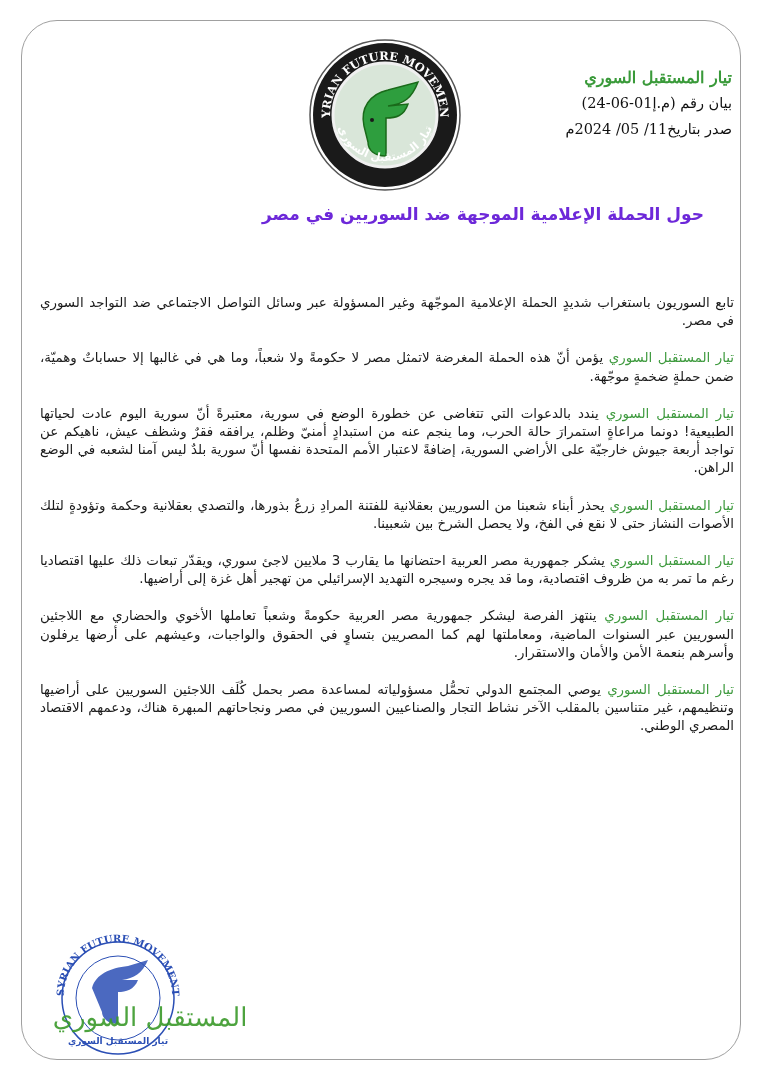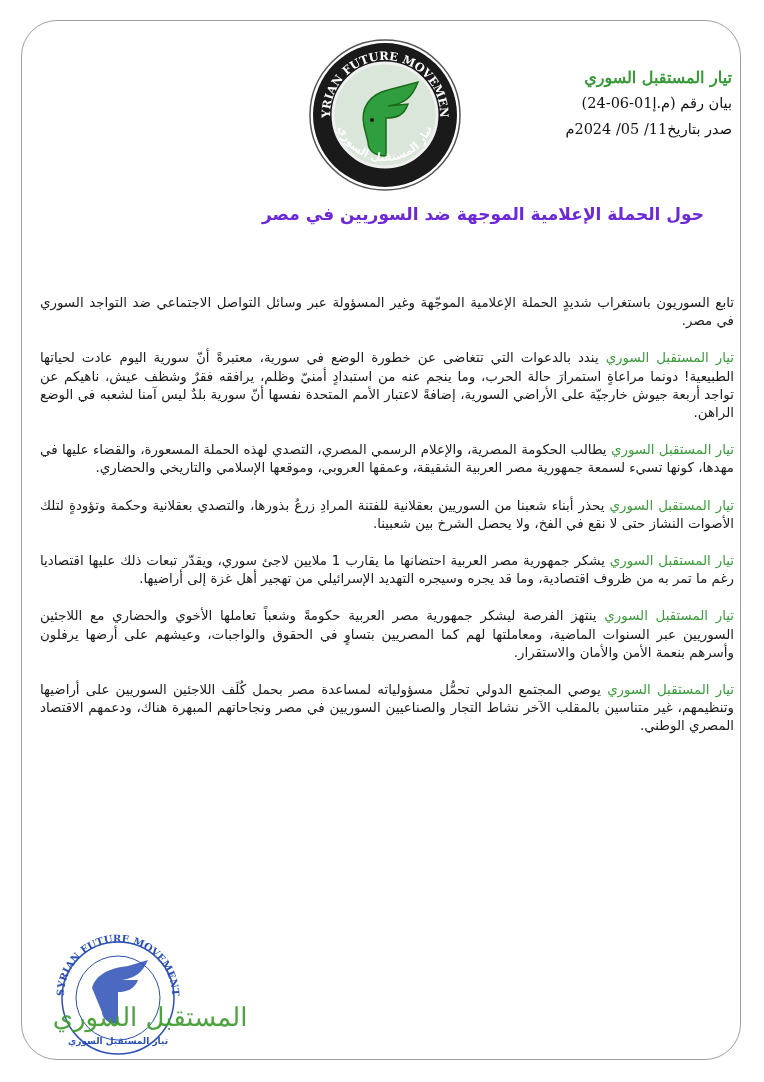--- a/index.html
+++ b/index.html
@@ -65,24 +65,24 @@
 <div class="header">
   <div class="org">تيار المستقبل السوري</div>
   <div class="line">بيان رقم (م.إ01-06-24)</div>
   <div class="line">صدر بتاريخ11/ 05/ 2024م</div>
 </div>
 
 <div class="title">حول الحملة الإعلامية الموجهة ضد السوريين في مصر</div>
 
 <div class="body">
   <p><span class="org"></span><span>تابع السوريون باستغراب شديدٍ الحملة الإعلامية الموجّهة وغير المسؤولة عبر وسائل التواصل الاجتماعي ضد التواجد السوري في مصر.</span></p>
+  <p><span class="org">تيار المستقبل السوري</span><span> يؤمن أنّ هذه الحملة المغرضة لاتمثل مصر لا حكومةً ولا شعباً، وما هي في غالبها إلا حساباتٌ وهميّة، ضمن حملةٍ ضخمةٍ موجّهة.</span></p>
   <p><span class="org">تيار المستقبل السوري</span><span> يندد بالدعوات التي تتغاضى عن خطورة الوضع في سورية، معتبرةً أنّ سورية اليوم عادت لحياتها الطبيعية! دونما مراعاةٍ استمرارَ حالة الحرب، وما ينجم عنه من استبدادٍ أمنيّ وظلم، يرافقه فقرٌ وشظف عيش، ناهيكم عن تواجد أربعة جيوش خارجيّة على الأراضي السورية، إضافةً لاعتبار الأمم المتحدة نفسها أنّ سورية بلدٌ ليس آمنا لشعبه في الوضع الراهن.</span></p>
-  <p><span class="org">تيار المستقبل السوري</span><span> يطالب الحكومة المصرية، والإعلام الرسمي المصري، التصدي لهذه الحملة المسعورة، والقضاء عليها في مهدها، كونها تسيء لسمعة جمهورية مصر العربية الشقيقة، وعمقها العروبي، وموقعها الإسلامي والتاريخي والحضاري.</span></p>
   <p><span class="org">تيار المستقبل السوري</span><span> يحذر أبناء شعبنا من السوريين بعقلانية للفتنة المرادِ زرعُ بذورها، والتصدي بعقلانية وحكمة وتؤودةٍ لتلك الأصوات النشاز حتى لا نقع في الفخ، ولا يحصل الشرخ بين شعبينا.</span></p>
-  <p><span class="org">تيار المستقبل السوري</span><span> يشكر جمهورية مصر العربية احتضانها ما يقارب 1 ملايين لاجئ سوري، ويقدّر تبعات ذلك عليها اقتصاديا رغم ما تمر به من ظروف اقتصادية، وما قد يجره وسيجره التهديد الإسرائيلي من تهجير أهل غزة إلى أراضيها.</span></p>
+  <p><span class="org">تيار المستقبل السوري</span><span> يشكر جمهورية مصر العربية احتضانها ما يقارب 3 ملايين لاجئ سوري، ويقدّر تبعات ذلك عليها اقتصاديا رغم ما تمر به من ظروف اقتصادية، وما قد يجره وسيجره التهديد الإسرائيلي من تهجير أهل غزة إلى أراضيها.</span></p>
   <p><span class="org">تيار المستقبل السوري</span><span> ينتهز الفرصة ليشكر جمهورية مصر العربية حكومةً وشعباً تعاملها الأخوي والحضاري مع اللاجئين السوريين عبر السنوات الماضية، ومعاملتها لهم كما المصريين بتساوٍ في الحقوق والواجبات، وعيشهم على أرضها يرفلون وأسرهم بنعمة الأمن والأمان والاستقرار.</span></p>
   <p><span class="org">تيار المستقبل السوري</span><span> يوصي المجتمع الدولي تحمُّل مسؤولياته لمساعدة مصر بحمل كُلَف اللاجئين السوريين على أراضيها وتنظيمهم، غير متناسين بالمقلب الآخر نشاط التجار والصناعيين السوريين في مصر ونجاحاتهم المبهرة هناك، ودعمهم الاقتصاد المصري الوطني.</span></p>
 </div>
 
 <svg class="stamp" viewBox="0 0 200 128">
   <defs>
     <path id="stampArc" d="M12 68 A54 54 0 0 1 120 68"></path>
   </defs>
   <circle cx="66" cy="70" r="56" fill="none" stroke="#2b4fb5" stroke-width="1.5"></circle>
   <circle cx="66" cy="70" r="42" fill="none" stroke="#2b4fb5" stroke-width="1"></circle>

